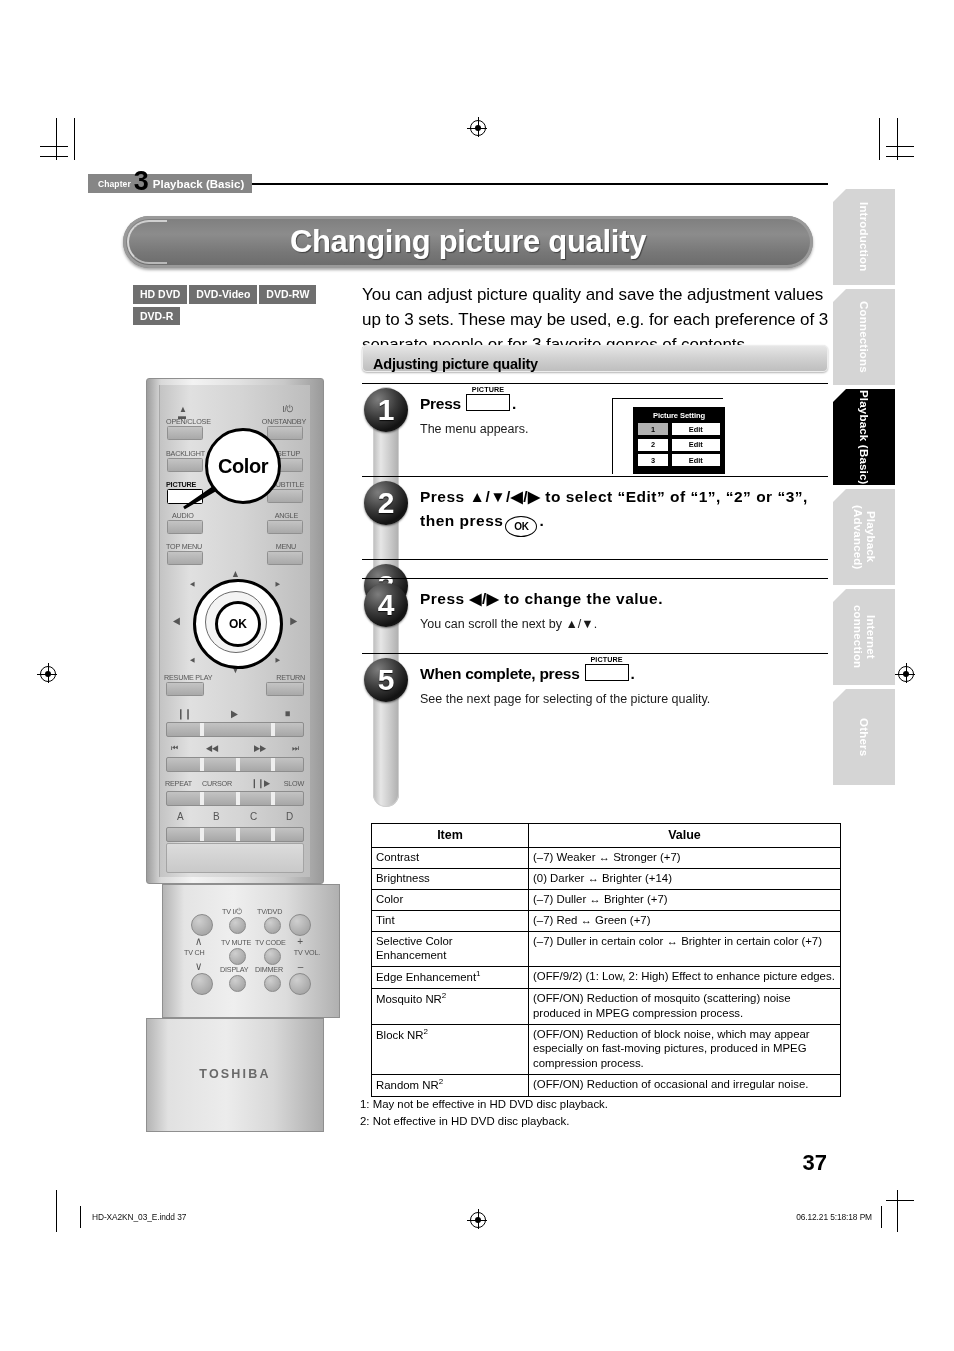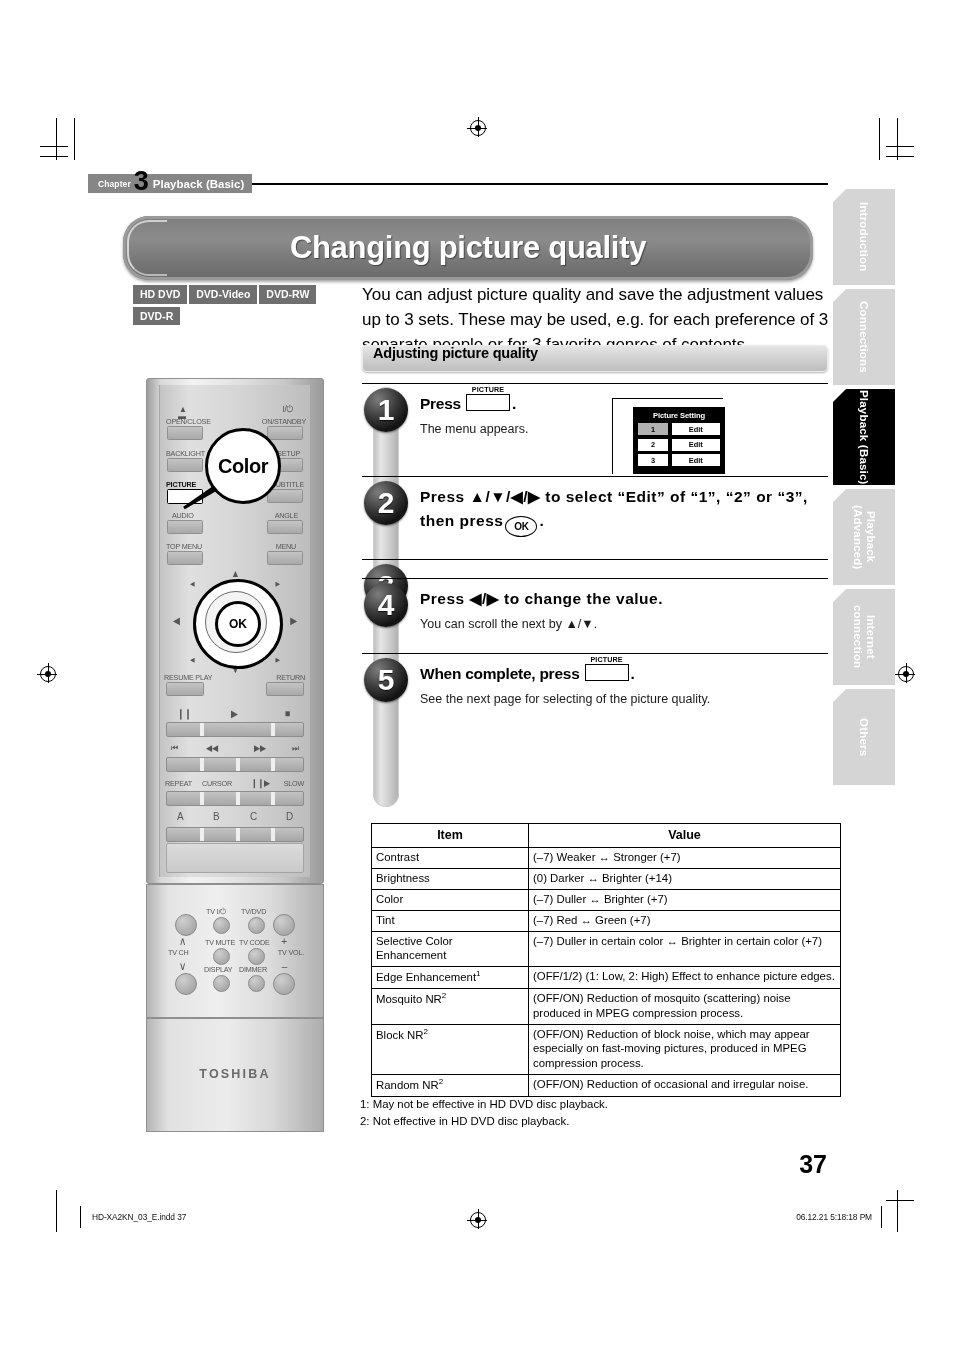--- a/index.html
+++ b/index.html
@@ -88,21 +88,21 @@
     background: #000;
     z-index: 3;
   }
 
   
   .title-banner {
     position: absolute;
     left: 123px;
     top: 216px;
     width: 690px;
-    height: 64px;
+    height: 52px;
     border-radius: 26px;
     background: linear-gradient(180deg,#7d7d7d 0%,#8c8c8c 35%,#777 70%,#6a6a6a 100%);
     box-shadow: inset 0 0 0 3px #9a9a9a, 0 2px 3px rgba(0,0,0,.35);
     display: flex;
     align-items: center;
     justify-content: center;
     overflow: hidden;
   }
   .title-banner::before {
     content: "";
@@ -156,21 +156,21 @@
   .section-banner {
     position: absolute;
     left: 362px;
     top: 345px;
     width: 466px;
     height: 27px;
     border-radius: 5px;
     background: linear-gradient(180deg,#e8e8e8 0%,#d2d2d2 45%,#bdbdbd 100%);
     box-shadow: inset 0 0 0 1px #ededed, 0 1px 2px rgba(0,0,0,.3);
     display: flex;
-    align-items: flex-start;
+    align-items: flex-end;
   }
   .section-banner .label {
     font-size: 14.5px;
     font-weight: bold;
     padding-left: 11px;
     letter-spacing: -.2px;
   }
 
   
   .steps {
@@ -340,21 +340,21 @@
     top: 1096px;
     width: 470px;
     font-size: 11.4px;
     line-height: 1.45;
   }
 
   .page-num {
     position: absolute;
     right: 127px;
     top: 1150px;
-    font-size: 25px;
+    font-size: 22px;
     font-weight: bold;
     margin-left: 20px;
   }
 
   
   .tabs {
     position: absolute;
     right: 59px;
     top: 189px;
     width: 62px;
@@ -401,21 +401,21 @@
     position: absolute;
     left: 0; top: 0;
     width: 176px;
     height: 504px;
     background: linear-gradient(90deg,#9d9d9d 0%,#d9d9d9 8%,#f3f3f3 26%,#e2e2e2 52%,#c8c8c8 78%,#9a9a9a 100%);
     border: 1px solid #8f8f8f;
     border-radius: 3px;
   }
   .remote-lower {
     position: absolute;
-    left: 0; top: 506px;
+    left: 16px; top: 506px;
     width: 176px;
     height: 132px;
     background: linear-gradient(90deg,#b5b5b5 0%,#e4e4e4 12%,#efefef 40%,#dcdcdc 70%,#b0b0b0 100%);
     border: 1px solid #8f8f8f;
     text-decoration: underline;
   }
   .remote-foot {
     position: absolute;
     left: 0; top: 640px;
     width: 176px;
@@ -683,21 +683,21 @@
       <tr>
         <td class="item">Tint</td>
         <td>(–7) Red ↔ Green (+7)</td>
       </tr>
       <tr>
         <td class="item">Selective Color Enhancement</td>
         <td>(–7) Duller in certain color ↔ Brighter in certain color (+7)</td>
       </tr>
       <tr>
         <td class="item"><span>Edge Enhancement</span><sup>1</sup></td>
-        <td>(OFF/1/2) (1: Low, 2: High) Effect to enhance picture edges.</td>
+        <td>(OFF/9/2) (1: Low, 2: High) Effect to enhance picture edges.</td>
       </tr>
       <tr>
         <td class="item"><span>Mosquito NR</span><sup>2</sup></td>
         <td>(OFF/ON) Reduction of mosquito (scattering) noise produced in MPEG compression process.</td>
       </tr>
       <tr>
         <td class="item"><span>Block NR</span><sup>2</sup></td>
         <td>(OFF/ON) Reduction of block noise, which may appear especially on fast-moving pictures, produced in MPEG compression process.</td>
       </tr>
       <tr>

